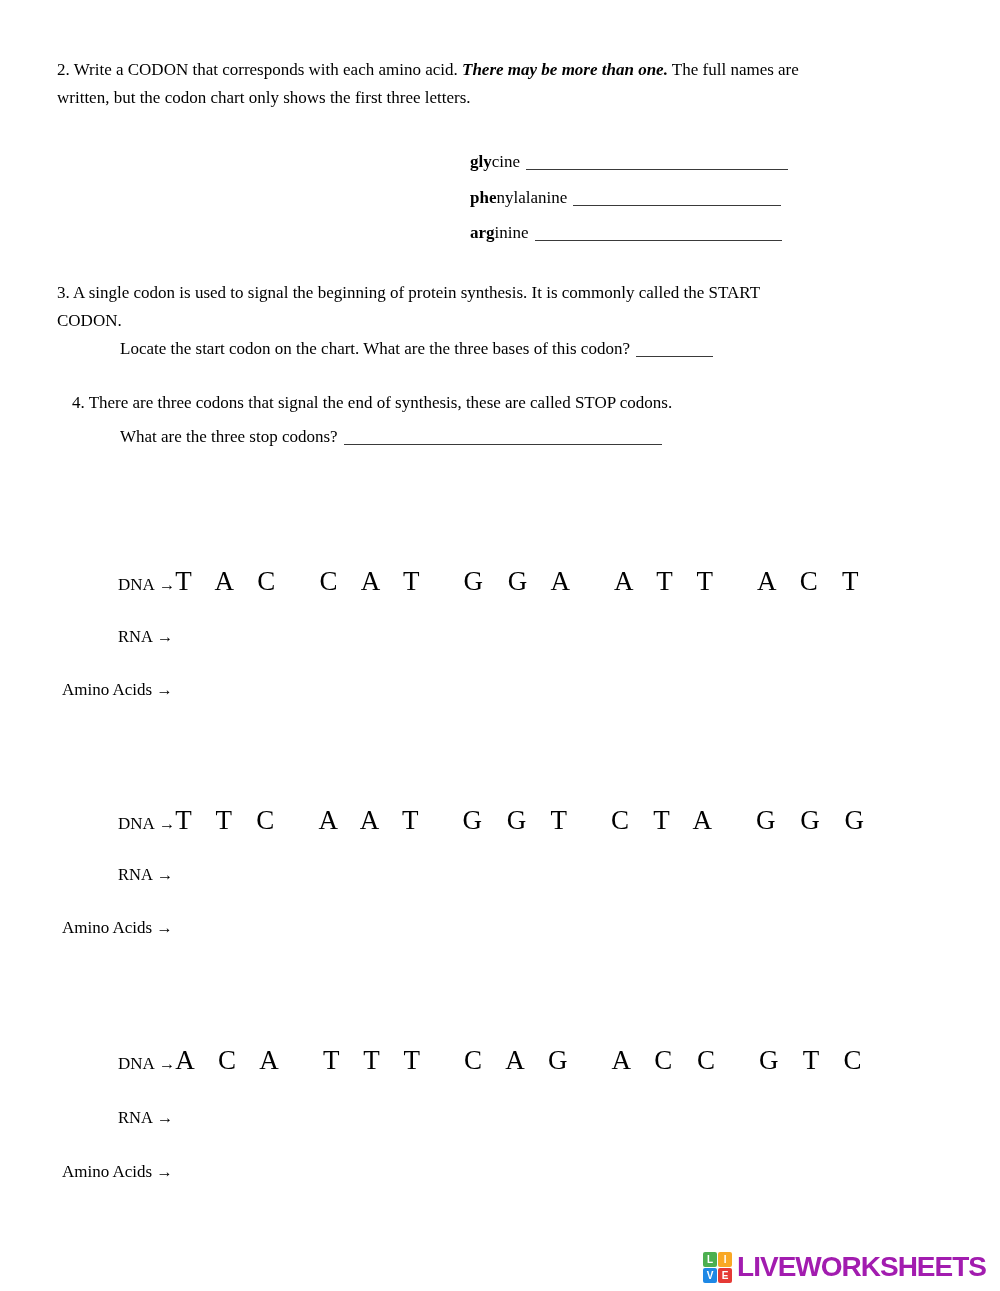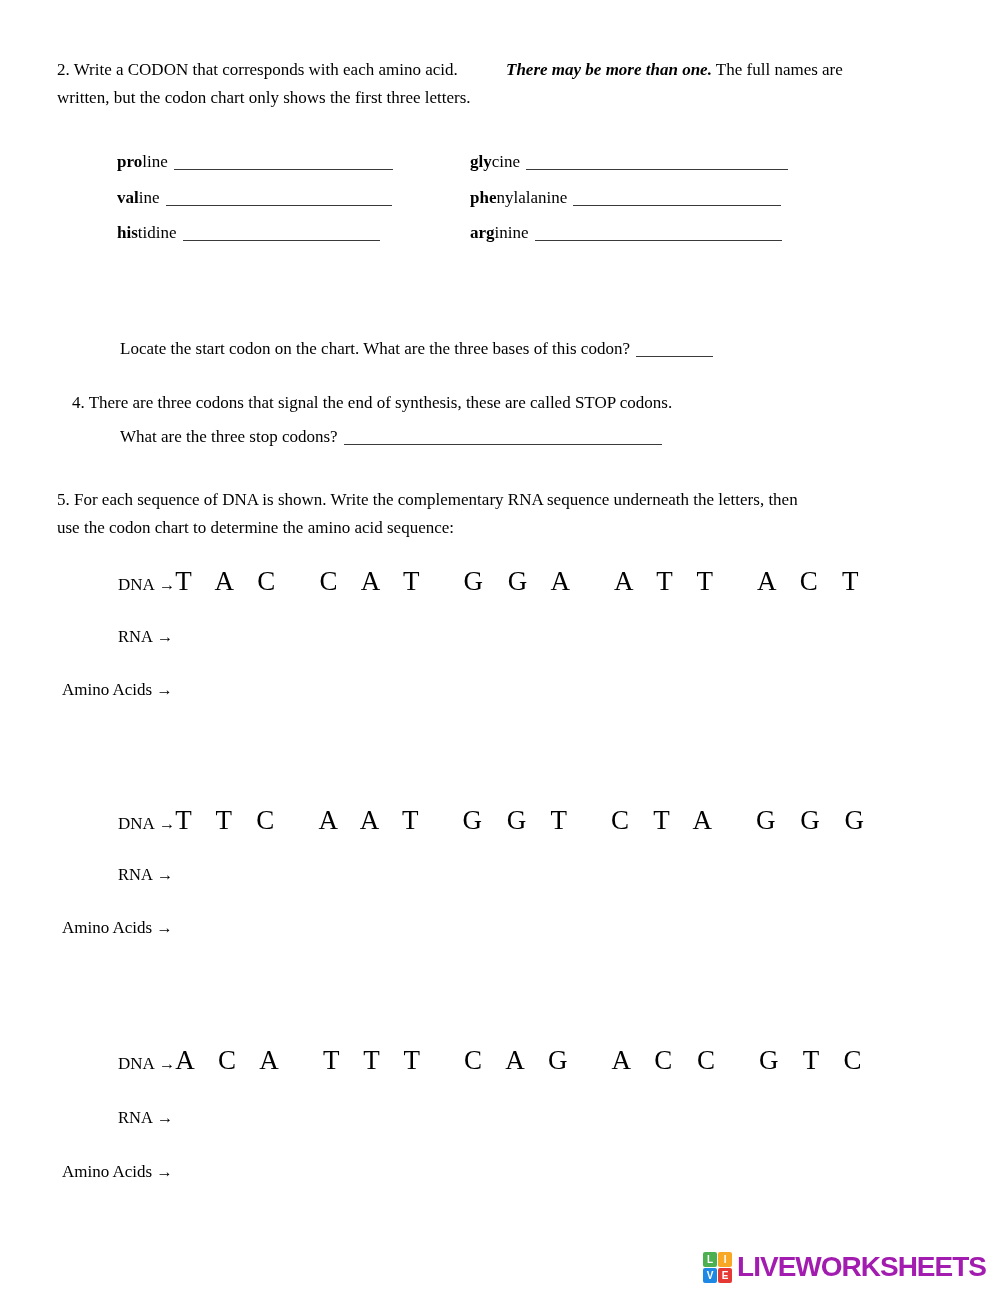--- a/index.html
+++ b/index.html
@@ -7,21 +7,21 @@
     position: relative;
     width: 1000px;
     height: 1291px;
     background: #ffffff;
     font-family: "Liberation Serif", serif;
     color: #000000;
     overflow: hidden;
   }
   .block { position: absolute; font-size: 17px; line-height: 28px; }
   .line { white-space: nowrap; }
-  .bold-italic { font-weight: bold; font-style: italic; margin-left: 44px; }
+  .bold-italic { font-weight: bold; font-style: italic; }
   .bold { font-weight: bold; }
 
   
   .blank {
     display: inline-block;
     height: 13px;
     margin-bottom: -3px;
     margin-left: 6px;
     border-bottom: 1.6px solid #3a3a3a;
   }
@@ -85,47 +85,42 @@
 </head>
 <body>
 
 <div class="page">
 
   <div class="block" style="top:56px; left:57px; width:905px;">
     <div class="line"><span>2. Write a CODON that corresponds with each amino acid. </span><span class="bold-italic">There may be more than one.</span><span> The full names are</span></div>
     <div class="line">written, but the codon chart only shows the first three letters.</div>
   </div>
 
-  <div class="aa-col" style="top:144px; left:117px;">
-    <div class="aa-row"><span class="bold">pro</span><span>line</span><span class="blank" style="width:219px;"></span></div>
-    <div class="aa-row"><span class="bold">val</span><span>ine</span><span class="blank" style="width:226px;"></span></div>
-    <div class="aa-row"><span class="bold">his</span><span>tidine</span><span class="blank" style="width:197px;"></span></div>
-  </div>
 
   <div class="aa-col" style="top:144px; left:470px;">
     <div class="aa-row"><span class="bold">gly</span><span>cine</span><span class="blank" style="width:262px;"></span></div>
     <div class="aa-row"><span class="bold">phe</span><span>nylalanine</span><span class="blank" style="width:208px;"></span></div>
     <div class="aa-row"><span class="bold">arg</span><span>inine</span><span class="blank" style="width:247px;"></span></div>
   </div>
 
+  <div class="block" style="top:279px; left:57px; width:905px;">
+    <div class="line">3. A single codon is used to signal the beginning of protein synthesis. It is commonly called the START</div>
+    <div class="line">CODON.</div>
+  </div>
   <div class="block" style="top:335px; left:120px;">
     <span>Locate the start codon on the chart. What are the three bases of this codon?</span><span class="blank" style="width:77px;"></span>
   </div>
 
   <div class="block" style="top:389px; left:72px; width:905px;">
     <div class="line">4. There are three codons that signal the end of synthesis, these are called STOP codons.</div>
   </div>
   <div class="block" style="top:423px; left:120px;">
     <span>What are the three stop codons?</span><span class="blank" style="width:318px;"></span>
   </div>
 
-  <div class="block" style="top:486px; left:57px; width:905px;">
-    <div class="line">5. For each sequence of DNA is shown. Write the complementary RNA sequence underneath the letters, then</div>
-    <div class="line">use the codon chart to determine the amino acid sequence:</div>
-  </div>
 
   <div class="seq-dna-row" style="top:565px;">
     <span class="seq-label">DNA</span>
       <span class="arrow">→</span>
     <div class="dna-letters">
       <span>T A C</span>
       <span>C A T</span>
       <span>G G A</span>
       <span>A T T</span>
       <span>A C T</span>

